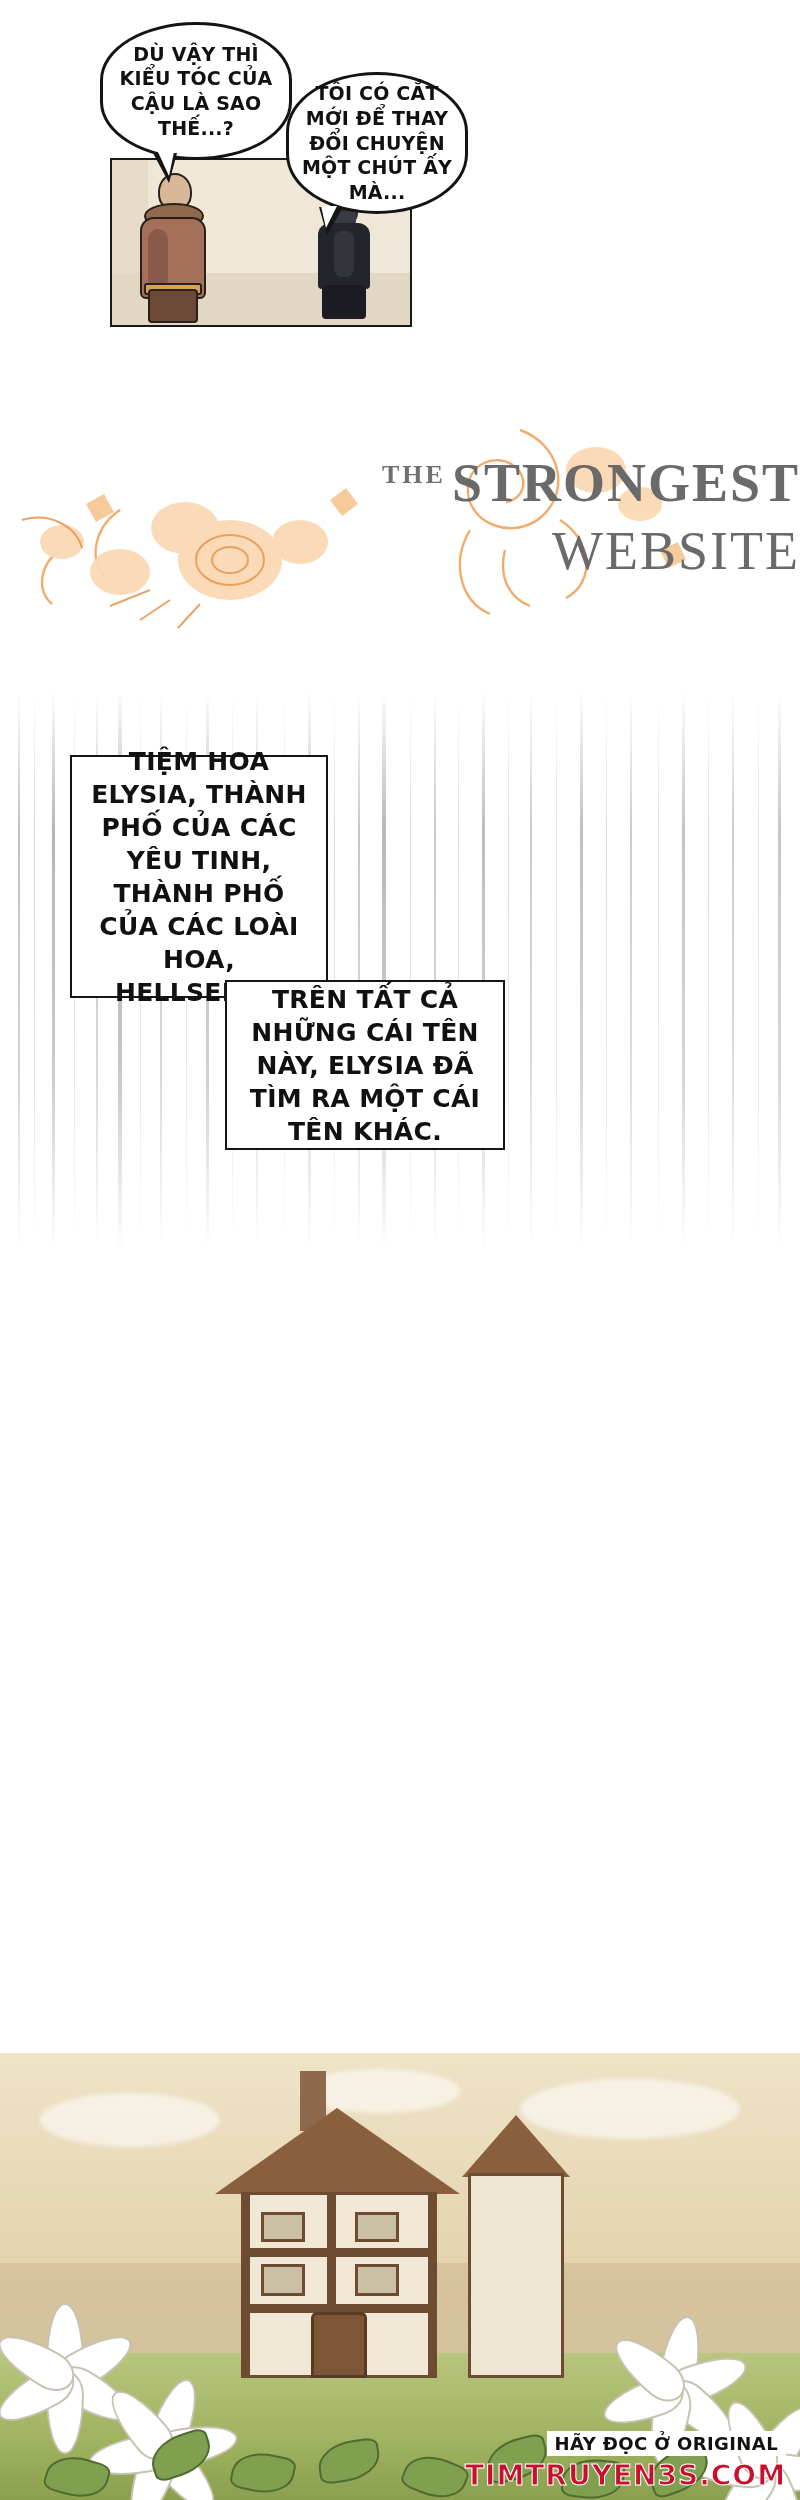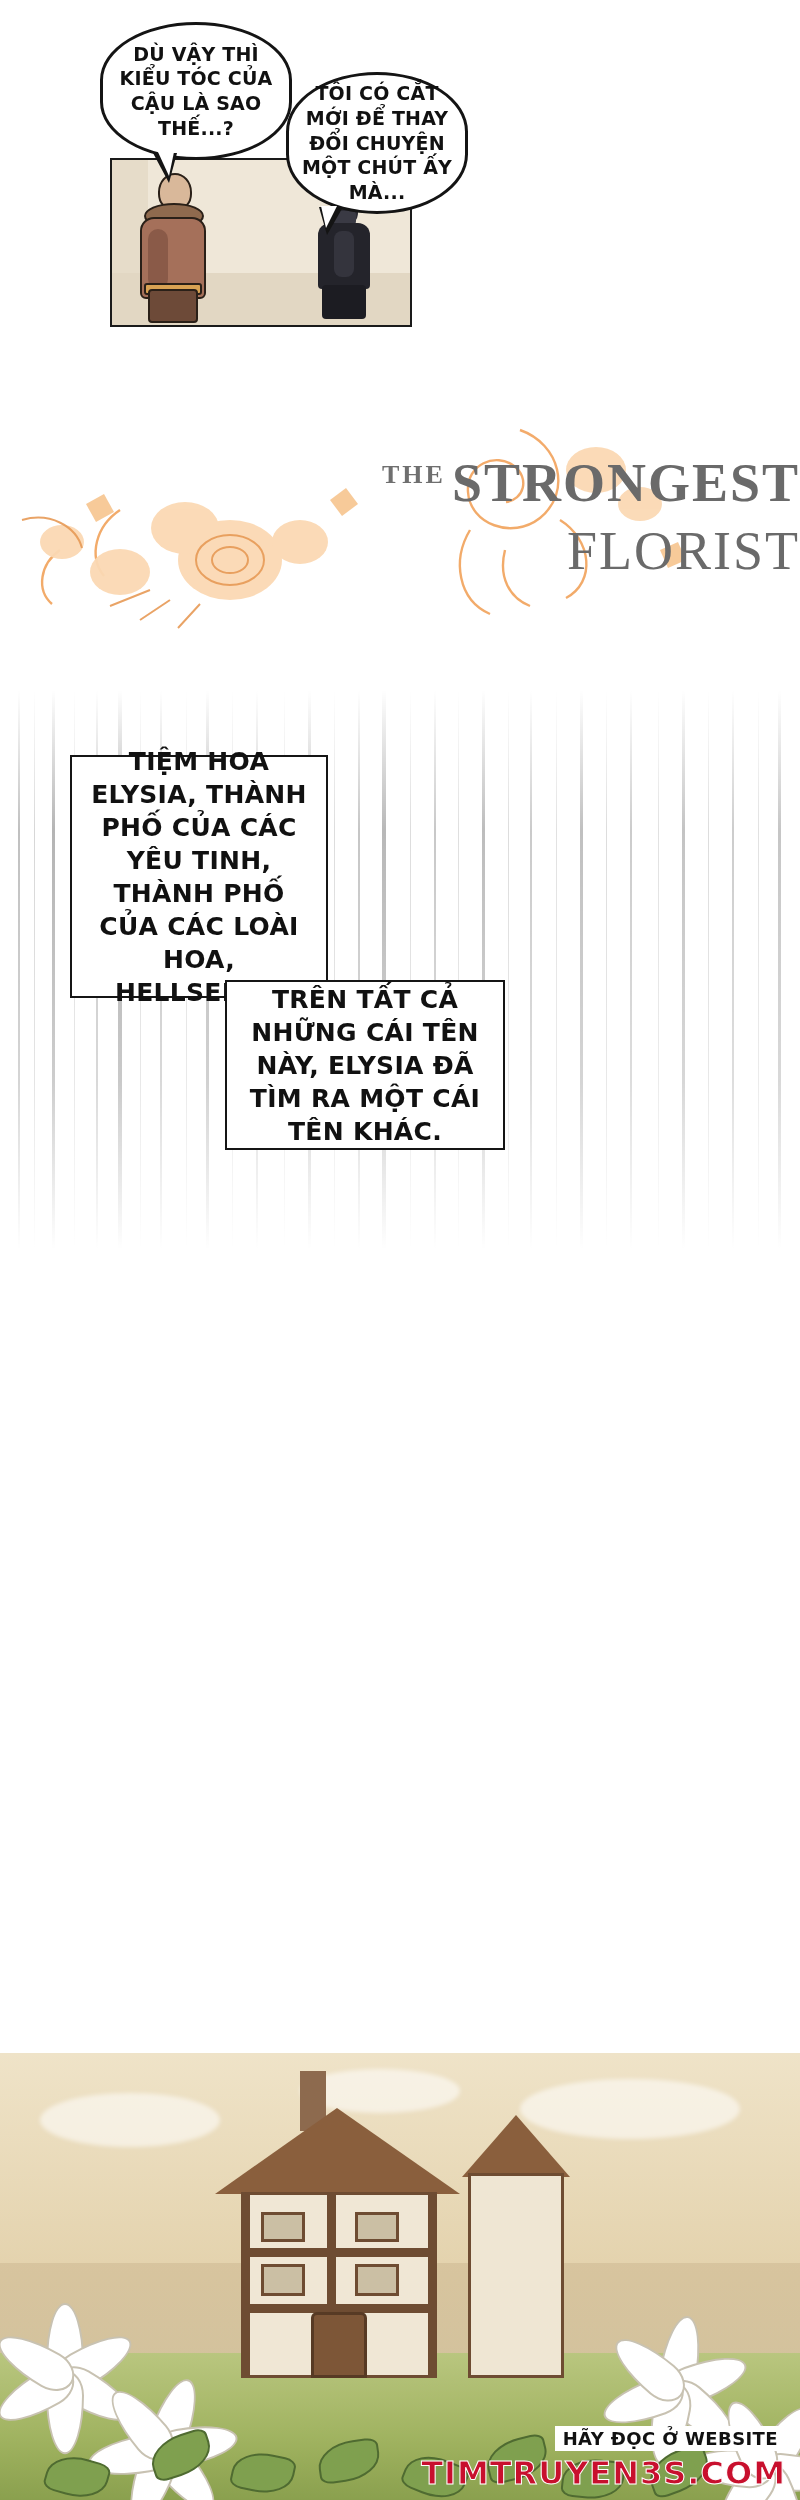--- a/index.html
+++ b/index.html
@@ -473,21 +473,21 @@
     font-weight: 700;
     font-size: 18px;
     padding: 2px 8px;
     letter-spacing: 0.4px;
   }
   .wm .line2 {
     display: block;
     margin-top: 3px;
     font-family: "DejaVu Sans", sans-serif;
     font-weight: 700;
-    font-size: 32px;
+    font-size: 28px;
     letter-spacing: 1px;
     color: #c8102e;
     -webkit-text-stroke: 1px #ffffff;
   }
 </style>
 </head>
 <body>
 
 <div class="page">
 
@@ -552,21 +552,21 @@
         <path d="M330 100 l16 -12 l12 16 l-16 12 z"></path>
         <path d="M660 150 l18 -8 l8 18 l-18 8 z"></path>
       </g>
     </svg>
 
     <div class="title-main">
       <div class="t-line1">
         <span class="t-the">THE</span>
         <span class="t-strongest">STRONGEST</span>
       </div>
-      <span class="t-florist">FLORIST</span>
+      <span class="t-florist">WEBSITE</span>
     </div>
 
   </div>
 
   <div class="streaks">
     <div class="s" style="left:18px;  width:2px; opacity:.55"></div>
     <div class="s" style="left:34px;  width:1px; opacity:.35"></div>
     <div class="s" style="left:52px;  width:3px; opacity:.65"></div>
     <div class="s" style="left:74px;  width:1px; opacity:.3"></div>
     <div class="s" style="left:96px;  width:2px; opacity:.5"></div>
@@ -672,17 +672,17 @@
     <div class="leafy" style="left:232px; top:400px; transform:rotate(12deg)"></div>
     <div class="leafy" style="left:318px; top:388px; transform:rotate(-8deg)"></div>
     <div class="leafy" style="left:404px; top:404px; transform:rotate(22deg)"></div>
     <div class="leafy" style="left:486px; top:386px; transform:rotate(-14deg)"></div>
     <div class="leafy" style="left:562px; top:406px; transform:rotate(6deg)"></div>
     <div class="leafy" style="left:46px;  top:404px; transform:rotate(16deg)"></div>
     <div class="leafy" style="left:648px; top:398px; transform:rotate(-20deg)"></div>
   </div>
 
   <div class="wm">
-    <span class="line1">HÃY ĐỌC Ở WEBSITE</span>
+    <span class="line1">HÃY ĐỌC Ở ORIGINAL</span>
     <span class="line2">TIMTRUYEN3S.COM</span>
   </div>
 
 </div>
 
 </body></html>

